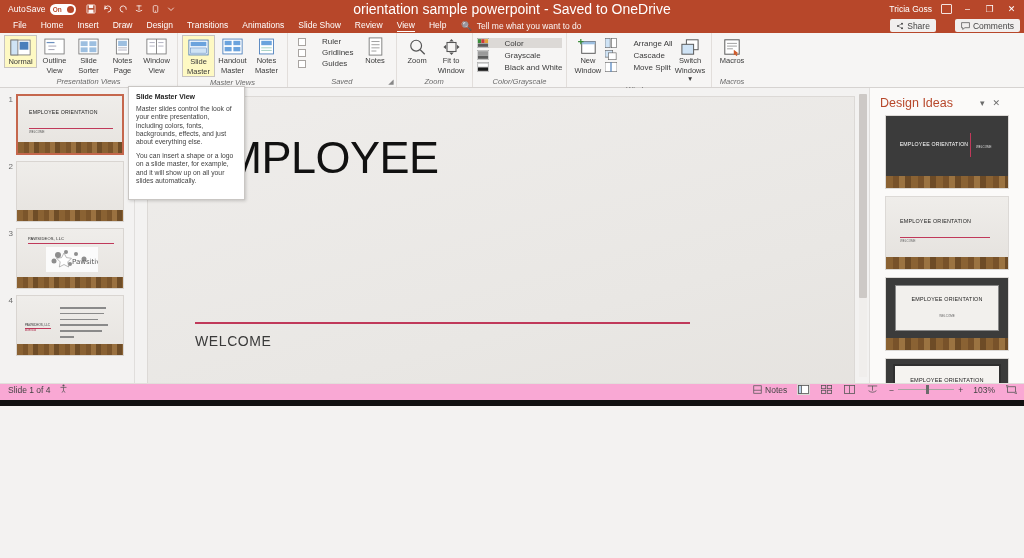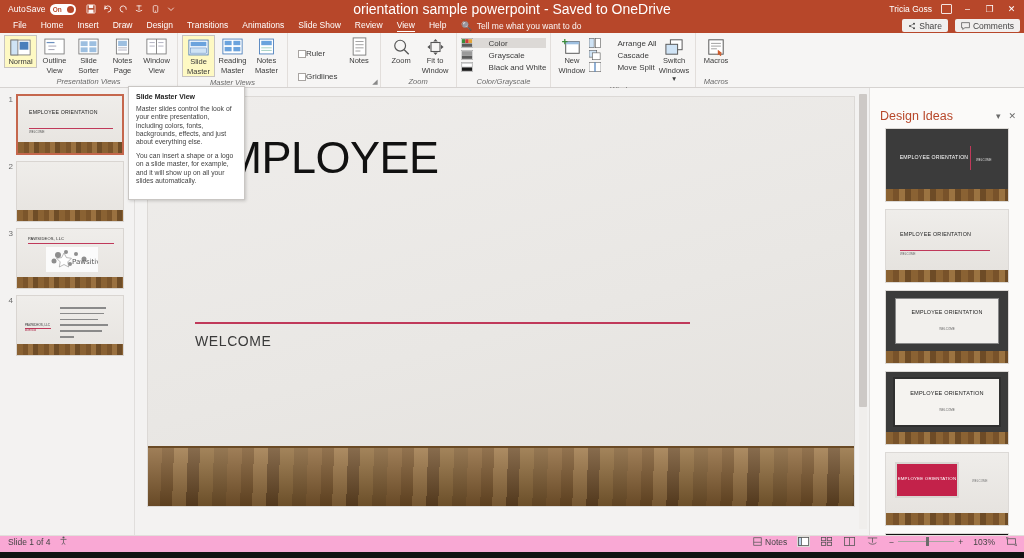--- a/index.html
+++ b/index.html
@@ -4,21 +4,21 @@
 <style>
   * { box-sizing: border-box; margin:0; padding:0; }
   html,body { width:1024px; height:558px; overflow:hidden; }
   body {
     font-family: "Liberation Sans", sans-serif;
     font-size: 11px;
     color: #3b3b3b;
     background:#f3f2f1;
     -webkit-font-smoothing: antialiased;
   }
-  .app { position:relative; width:1024px; height:558px; }
+  .app { position:relative; width:1024px; height:406px; }
 
   
   .titlebar {
     height:18px; background:#b7472a; color:#fff;
     display:flex; align-items:center; position:relative;
     font-size:9px; overflow:hidden;
   }
   .autosave-wrap { display:flex; align-items:center; gap:4px; margin-left:8px; }
   .autosave-label { font-size:8.5px; color:#fff; letter-spacing:.1px; }
   .toggle {
@@ -43,21 +43,21 @@
     height:15px; background:#b7472a; display:flex; align-items:center;
     color:#fff; font-size:8.5px; padding-left:6px; position:relative;
   }
   .tab { padding:0 7px; height:15px; line-height:15px; white-space:nowrap; }
   .tab.active { position:relative; }
   .tab.active:after {
     content:""; position:absolute; left:7px; right:7px; bottom:1px; height:1px; background:#fff;
   }
   .tellme { display:flex; align-items:center; gap:4px; margin-left:8px; font-size:8.5px; opacity:.95;}
   .tellme .mag { font-size:9px; }
-  .tab-right { margin-left:auto; display:flex; gap:7px; padding-right:4px; }
+  .tab-right { margin-left:auto; display:flex; gap:19px; padding-right:4px; }
   .tab-right .pill {
     background:#f1efee; color:#444; border-radius:2px; font-size:8.5px;
     padding:1px 6px; display:flex; align-items:center; gap:3px; height:13px;
   }
 
   
   .ribbon {
     height:55px; background:#f6f5f4; border-bottom:1px solid #d6d3d1;
     display:flex; align-items:stretch; position:relative;
   }
@@ -70,21 +70,21 @@
   .bigbtn {
     width:33px; display:flex; flex-direction:column; align-items:center;
     padding-top:2px; font-size:7.5px; color:#3b3b3b; line-height:8.5px; text-align:center;
   }
   .bigbtn.sel { background:#fef9c3; border:1px solid #c8c4c1; }
   .bigbtn .lbl { margin-top:1px; }
   .ico {
     width:22px; height:19px; display:flex; align-items:center; justify-content:center;
   }
   .chkcol { display:flex; flex-direction:column; justify-content:center; gap:2px; padding:2px 4px 0 6px;}
-  .chk { display:flex; align-items:center; gap:0; font-size:8px;margin-top:12px; }
+  .chk { display:flex; align-items:center; gap:16px; font-size:8px; }
   .chkbox { width:8px; height:8px; border:1px solid #a8a4a1; background:#fff; }
   .listcol { display:flex; flex-direction:column; justify-content:center; gap:2px; padding-top:3px; }
   .litem { display:flex; align-items:center; gap:16px; font-size:8px; }
   .litem.sel { background:#dcd9d6; }
   .li-ico { width:12px; height:10px; display:block; }
   .dialog-launcher { position:absolute; right:2px; bottom:1px; font-size:7px; color:#888; }
 
   
   .main { position:absolute; top:88px; left:0; right:0; bottom:23px; display:flex; background:#f3f2f1;}
 
@@ -135,21 +135,21 @@
   }
   .slide-rule { position:absolute; left:47px; top:225px; width:495px; height:2px; background:#c0395a; }
   .slide-sub { position:absolute; left:47px; top:236px; font-size:14px; color:#3a3a3a; letter-spacing:.6px;}
 
   .vscroll { position:absolute; right:2px; top:6px; bottom:6px; width:8px; }
   .vscroll .track { position:absolute; inset:0; background:#f0eeec; }
   .vscroll .thumbbar { position:absolute; top:0; left:0; width:8px; height:72%; background:#cdc9c6; border-radius:1px;}
 
   
   .designpane { width:155px; background:#fbfaf9; border-left:1px solid #e0dedc; position:relative; overflow:hidden;}
-  .dp-head { display:flex; align-items:center; padding:8px 8px 6px 10px;margin-top:13px; }
+  .dp-head { display:flex; align-items:center; padding:8px 24px 6px 10px; }
   .dp-title { font-size:12.5px; color:#b7472a; }
   .dp-actions { margin-left:auto; display:flex; gap:8px; color:#6b6b6b; font-size:9px; }
   .dcard {
     width:122px; height:72px; margin:0 auto 9px auto; position:relative; overflow:hidden;
     box-shadow:0 0 0 1px #dcd9d6;
   }
   .dcard .dfloor { position:absolute; left:0; right:0; bottom:0; height:12px;
     background: repeating-linear-gradient(92deg,#8a6233 0 7px,#78522a 7px 13px,#9b7341 13px 19px,#6d4b26 19px 25px);}
   .dcard .dwall { position:absolute; left:0; right:0; top:0; bottom:12px; }
   .d-txt { position:absolute; text-align:center; line-height:8px; letter-spacing:.2px;}
@@ -361,21 +361,21 @@
         <div class="bigbtn">
           <span class="ico">
             <svg width="21" height="17" viewBox="0 0 24 19">
                 <rect x="1" y="1" width="22" height="17" fill="#fff" stroke="#4a7ebb"></rect>
                 <rect x="3" y="3" width="8" height="5" fill="#6ba3dd"></rect>
                 <rect x="13" y="3" width="8" height="5" fill="#6ba3dd"></rect>
                 <rect x="3" y="10" width="8" height="5" fill="#6ba3dd"></rect>
                 <rect x="13" y="10" width="8" height="5" fill="#6ba3dd"></rect>
               </svg>
           </span>
-          <span class="lbl">Reading</span>
+          <span class="lbl">Handout</span>
           <span class="lbl">Master</span>
         </div>
         <div class="bigbtn">
           <span class="ico">
             <svg width="21" height="17" viewBox="0 0 24 19">
                 <rect x="4" y="1" width="16" height="17" fill="#fff" stroke="#4a7ebb"></rect>
                 <rect x="6" y="3" width="12" height="5" fill="#6ba3dd"></rect>
                 <line x1="6" y1="11" x2="18" y2="11" stroke="#9cb"></line>
                 <line x1="6" y1="14" x2="18" y2="14" stroke="#9cb"></line>
               </svg>
@@ -409,21 +409,21 @@
                 <rect x="2" y="1" width="14" height="19" fill="#fff" stroke="#7a7a7a"></rect>
                 <line x1="4.5" y1="5" x2="13.5" y2="5" stroke="#999"></line>
                 <line x1="4.5" y1="8.5" x2="13.5" y2="8.5" stroke="#999"></line>
                 <line x1="4.5" y1="12" x2="13.5" y2="12" stroke="#999"></line>
                 <line x1="4.5" y1="15.5" x2="10" y2="15.5" stroke="#999"></line>
               </svg>
           </span>
           <span class="lbl">Notes</span>
         </div>
       </div>
-      <div class="rg-title">Show</div>
+      <div class="rg-title">Saved</div>
       <span class="dialog-launcher">◢</span>
     </div>
 
     <div class="rgroup">
       <div class="rg-body">
         <div class="bigbtn">
           <span class="ico">
             <svg width="19" height="18" viewBox="0 0 20 20">
                 <circle cx="8.5" cy="8.5" r="6" fill="none" stroke="#555" stroke-width="1.3"></circle>
                 <line x1="13" y1="13" x2="18" y2="18" stroke="#555" stroke-width="1.5"></line>

